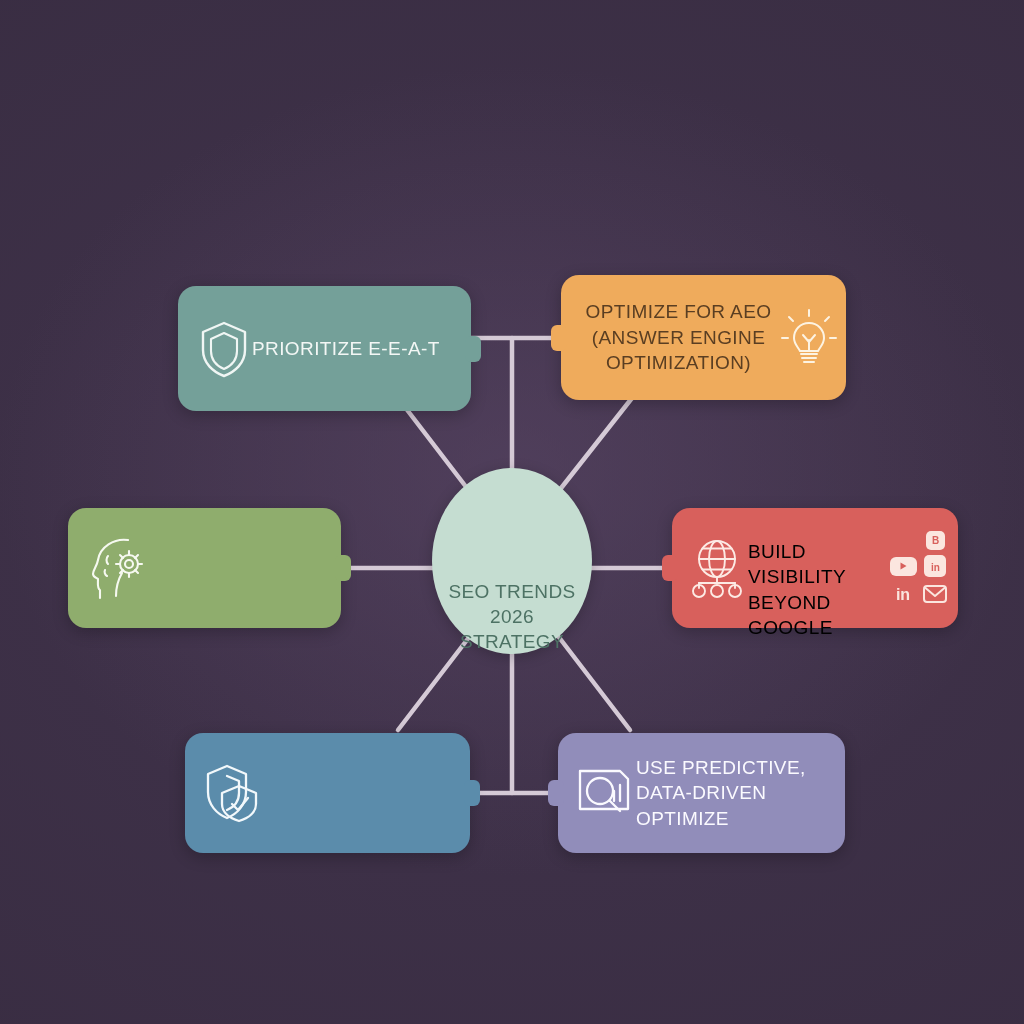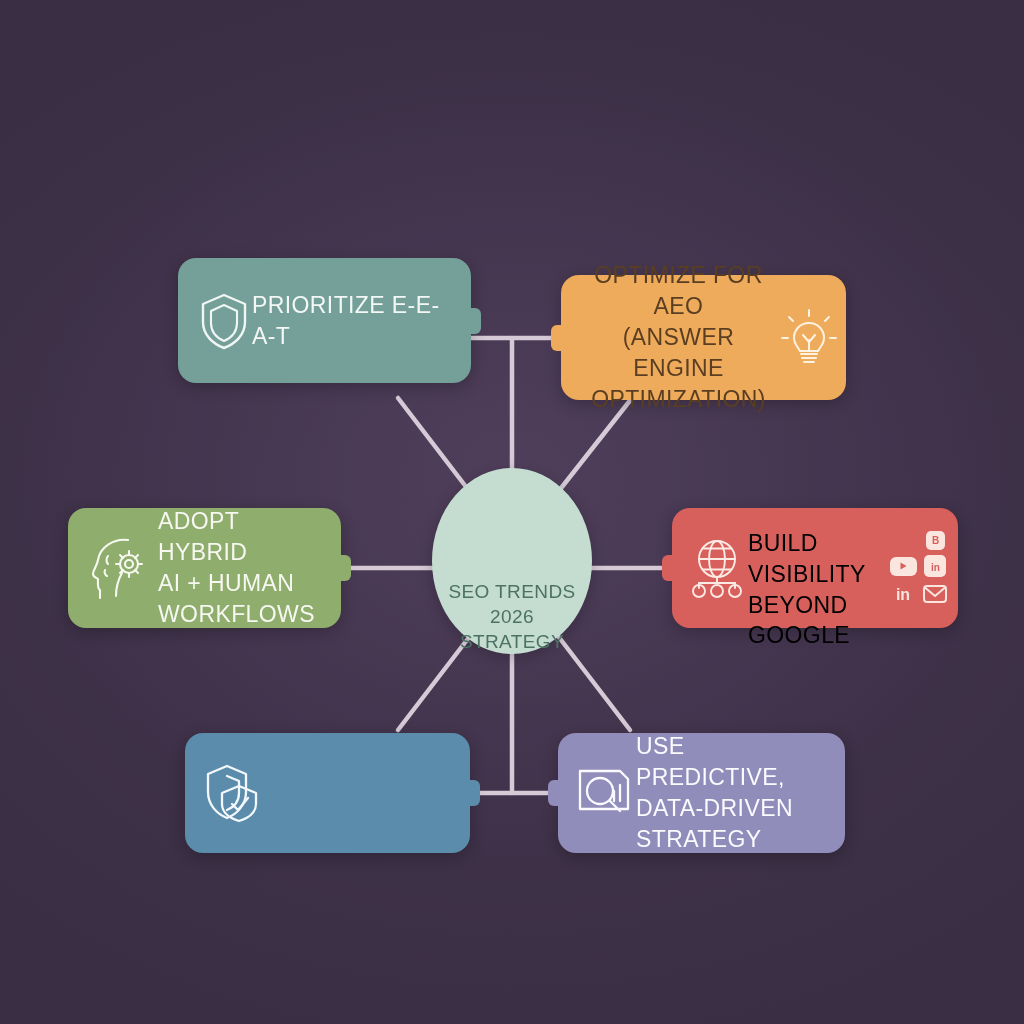--- a/index.html
+++ b/index.html
@@ -107,29 +107,29 @@
   .nub.left  { left: -10px; }
 
   .node-icon {
     flex: 0 0 auto;
     display: flex;
     align-items: center;
     justify-content: center;
   }
   .node-text {
     flex: 1 1 auto;
-    font-size: 23px;
+    font-size: 19px;
     line-height: 1.34;
     letter-spacing: 0.4px;
     white-space: pre-line;
   }
 
   
   #node-eeat {
-    left: 178px; top: 258px; width: 293px; height: 125px;
+    left: 178px; top: 286px; width: 293px; height: 125px;
     background: #74a099; padding: 0 14px 0 18px;
   }
   #node-eeat .node-text { color: #f3f7f5; }
 
   #node-aeo {
     left: 561px; top: 275px; width: 285px; height: 125px;
     background: #efab5c; padding: 0 8px 0 16px;
     flex-direction: row;
   }
   #node-aeo .node-text { color: #5a3e22; text-align: center; }
@@ -248,23 +248,20 @@
                    C14 52 13 56 16 58 L16 66"></path>
           <path d="M24 24 C22 26 22 30 24 32 M21 38 C20 40 21 43 23 44"></path>
           <circle cx="45" cy="32" r="9"></circle>
           <circle cx="45" cy="32" r="4"></circle>
           <path d="M45 19 V23 M45 41 V45 M32 32 H36 M54 32 H58
                    M36 23 L39 26 M51 38 L54 41 M54 23 L51 26 M39 38 L36 41"></path>
           <path d="M38 41 C34 48 32 56 32 64"></path>
         </g>
       </svg>
     </span>
-    <span class="node-text">ADOPT HYBRID
-AI + HUMAN
-WORKFLOWS</span>
     <span class="nub right" style="background:#8fad6d"></span>
   </div>
 
   <div class="node" id="node-visibility">
     <span class="node-icon">
       <svg width="62" height="66" viewBox="0 0 62 66">
         <g stroke="#fdeae4" stroke-width="1.9" fill="none" stroke-linecap="round">
           <circle cx="31" cy="24" r="18"></circle>
           <ellipse cx="31" cy="24" rx="8" ry="18"></ellipse>
           <path d="M13 24 H49 M16.5 13.5 H45.5 M16.5 34.5 H45.5"></path>
@@ -338,17 +335,17 @@
       <svg width="62" height="60" viewBox="0 0 62 60">
         <g fill="none" stroke="#fbfaff" stroke-width="2.3" stroke-linejoin="round" stroke-linecap="round">
           <path d="M6 8 H46 L54 16 V46 H6 Z"></path>
           <circle cx="26" cy="28" r="13"></circle>
           <path d="M35.5 37.5 L46 48"></path>
           <path d="M40 38 V28 M46 38 V22"></path>
         </g>
       </svg>
     </span>
     <span class="node-text">USE PREDICTIVE,
-DATA-DRIVEN STRATEGY</span>
+DATA-DRIVEN OPTIMIZE</span>
     <span class="nub left" style="background:#918dba"></span>
   </div>
 
 </div>
 
 </body></html>

